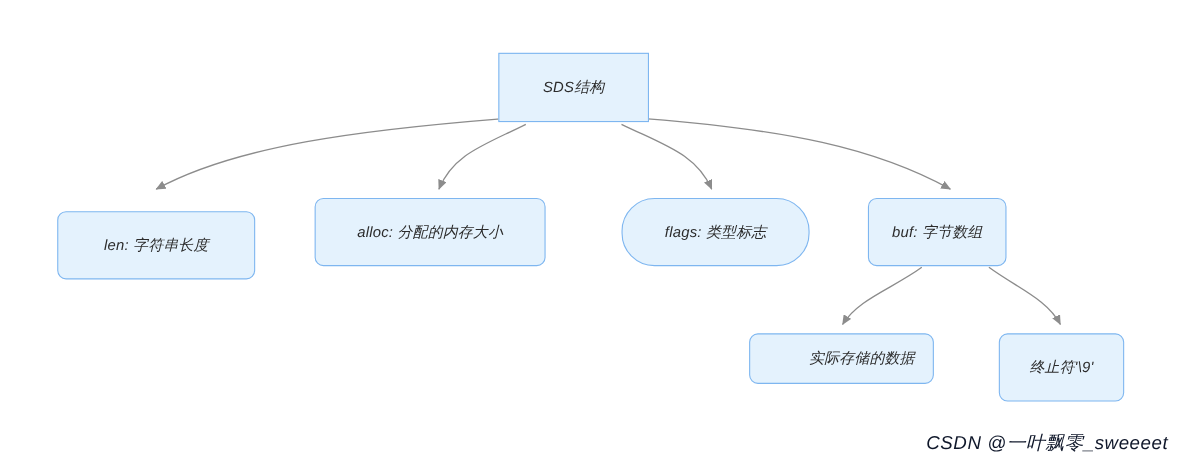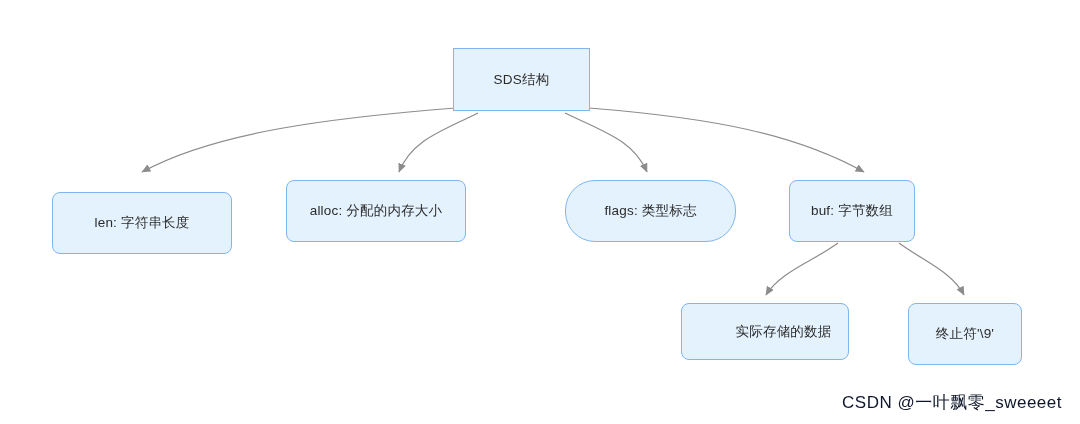--- a/index.html
+++ b/index.html
@@ -9,20 +9,21 @@
   }
   body {
     font-family: "Liberation Sans", "DejaVu Sans", sans-serif;
   }
   #canvas {
     position: relative;
     width: 1080px;
     height: 424px;
     background: #ffffff;
     overflow: hidden;
+    font-style: italic;
   }
   #edges {
     position: absolute;
     left: 0;
     top: 0;
     width: 1080px;
     height: 424px;
     pointer-events: none;
   }
   .node {
@@ -82,33 +83,33 @@
   </svg>
 
   <div class="node root" style="left:453px; top:48px; width:137px; height:63px;">
     <span class="node-label">SDS结构</span>
   </div>
 
   <div class="node rounded" style="left:52px; top:192px; width:180px; height:62px;">
     <span class="node-label">len: 字符串长度</span>
   </div>
 
-  <div class="node rounded" style="left:286px; top:180px; width:180px; height:62px;">
+  <div class="node rounded" style="left:286px; top:180px; width:210px; height:62px;">
     <span class="node-label">alloc: 分配的内存大小</span>
   </div>
 
   <div class="node rounded" style="left:565px; top:180px; width:171px; height:62px;border-radius:30px;">
     <span class="node-label">flags: 类型标志</span>
   </div>
 
   <div class="node rounded" style="left:789px; top:180px; width:126px; height:62px;">
     <span class="node-label">buf: 字节数组</span>
   </div>
 
-  <div class="node rounded" style="left:681px; top:303px; width:168px; height:57px;padding-left:37px;">
+  <div class="node rounded" style="left:681px; top:303px; width:168px; height:46px;padding-left:37px;">
     <span class="node-label">实际存储的数据</span>
   </div>
 
   <div class="node rounded" style="left:908px; top:303px; width:114px; height:62px;">
     <span class="node-label">终止符'\9'</span>
   </div>
 
   <div id="watermark">CSDN @一叶飘零_sweeeet</div>
 
 </div>

